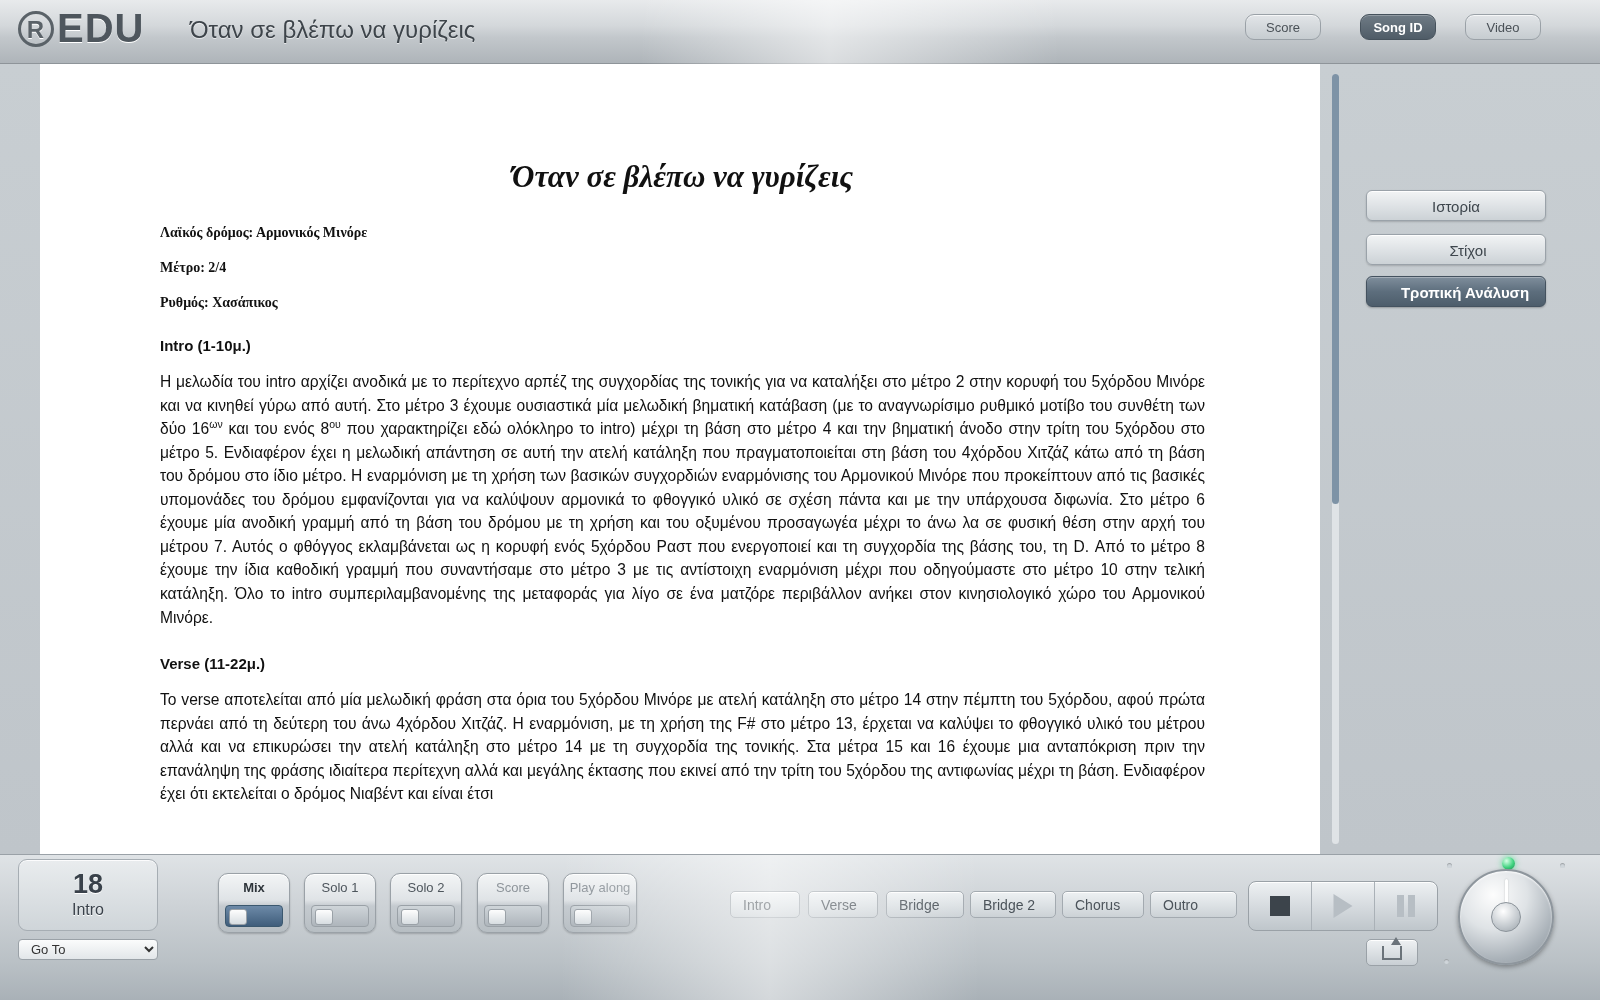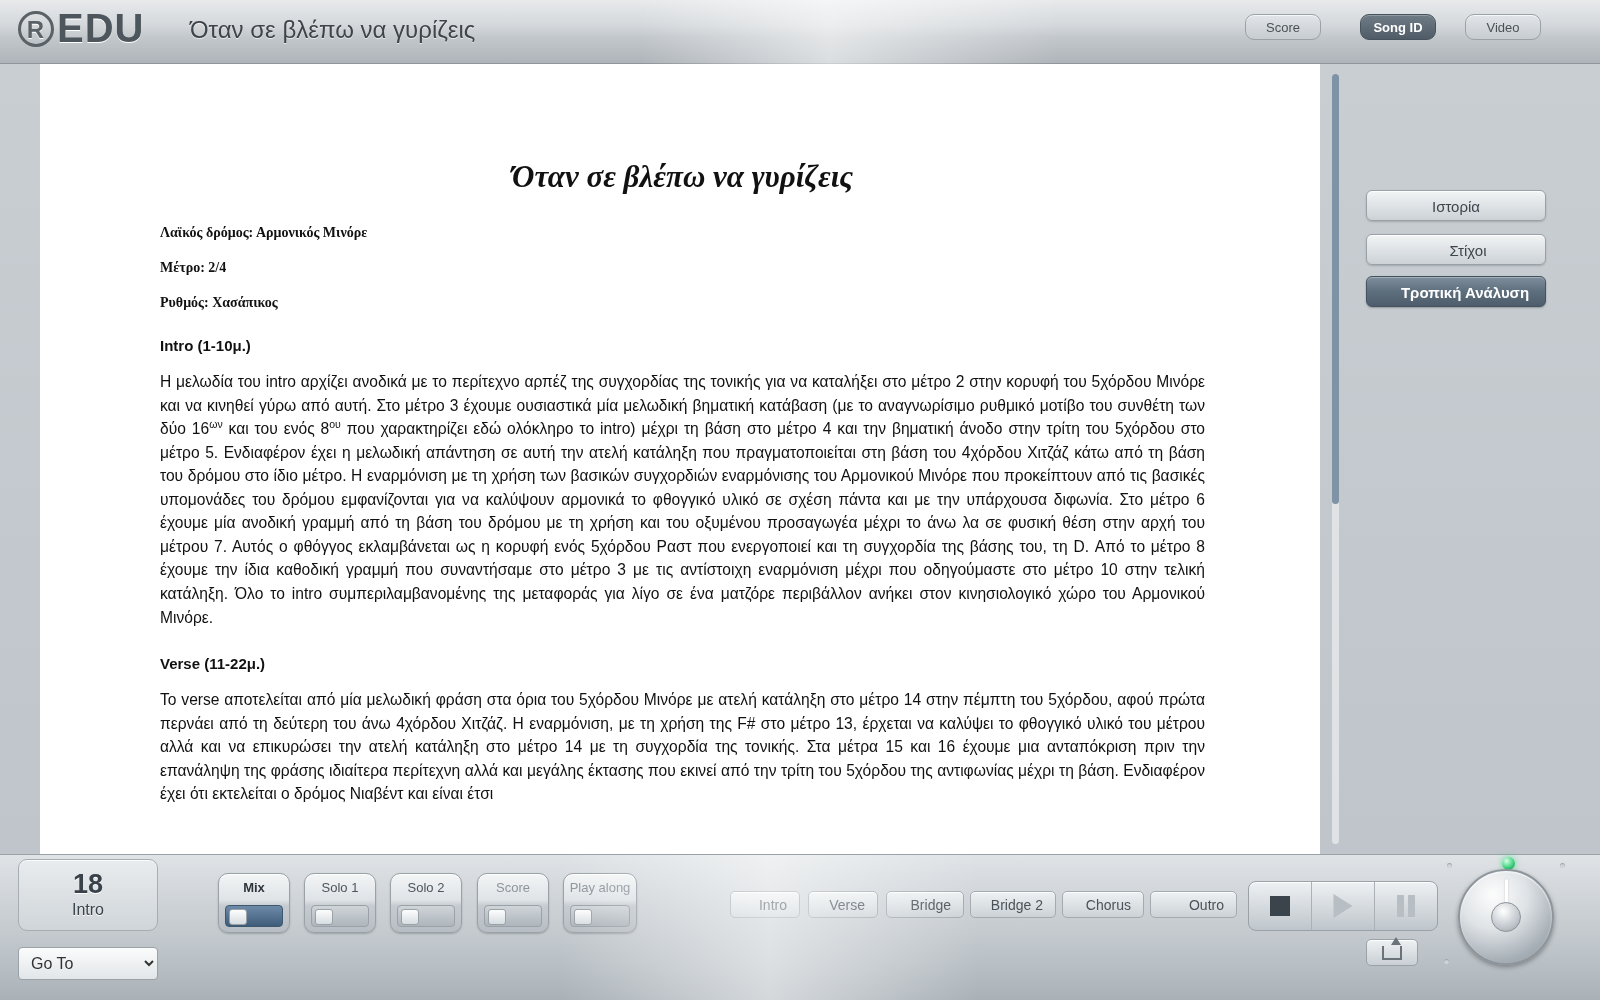--- a/index.html
+++ b/index.html
@@ -139,26 +139,25 @@
     position: absolute; left: 18px; top: 4px; width: 140px; height: 72px;
     border-radius: 9px;
     background: linear-gradient(180deg, #e9ecee, #cfd5d9);
     border: 1px solid #a6adb3;
     box-shadow: inset 0 1px 0 rgba(255,255,255,0.85);
     text-align: center;
   }
   #measure-num { font-size: 27px; font-weight: bold; color: #39414a; margin-top: 9px; text-shadow: 0 1px 0 #fff;}
   #measure-label { font-size: 16px; color: #39414a; margin-top: 1px; text-shadow: 0 1px 0 #fff;}
   #goto {
-    position: absolute; left: 18px; top: 84px; width: 140px; height: 33px;
-    font-size: 16px; color: #333;
+    position: absolute; left: 18px; top: 84px; width: 140px; height: 21px;
+    font-size: 13px; color: #333;
     border: 1px solid #9aa1a7; border-radius: 4px;
     background: linear-gradient(180deg, #fbfcfc, #e2e6e9);
     padding-left: 8px;
-    margin-top: 8px;
   }
 
   .padbtn {
     position: absolute; top: 18px; width: 72px; height: 60px;
     border-radius: 10px;
     border: 1px solid #9aa1a7;
     background: linear-gradient(180deg, #f3f5f6 0%, #dfe3e6 45%, #c5cbd0 55%, #b7bec3 100%);
     box-shadow: inset 0 1px 0 rgba(255,255,255,0.9), 0 1px 2px rgba(0,0,0,0.2);
     color: #4d555c; font-size: 13px; text-align: center;
     cursor: pointer;
@@ -181,21 +180,21 @@
   #pad-solo1 { left: 304px; }
   #pad-solo2 { left: 390px; }
   #pad-tempo { left: 477px; }
   #pad-playalong { left: 563px; width: 74px;}
 
   .sectionchip {
     position: absolute; top: 36px; height: 27px;
     border-radius: 5px; border: 1px solid #a3aab0;
     background: linear-gradient(180deg, #eef1f3 0%, #dde2e5 50%, #ccd2d6 100%);
     box-shadow: inset 0 1px 0 rgba(255,255,255,0.9);
-    color: #4b535a; font-size: 14px; line-height: 26px; text-align: right;
+    color: #4b535a; font-size: 14px; line-height: 26px; text-align: left;
     padding: 0 12px; cursor: pointer;
   }
   #chip-0 { left: 730px; width: 70px; }
   #chip-1 { left: 808px; width: 70px; }
   #chip-2 { left: 886px; width: 78px; }
   #chip-3 { left: 970px; width: 86px; }
   #chip-4 { left: 1062px; width: 82px; }
   #chip-5 { left: 1150px; width: 87px; }
 
   #transport {

